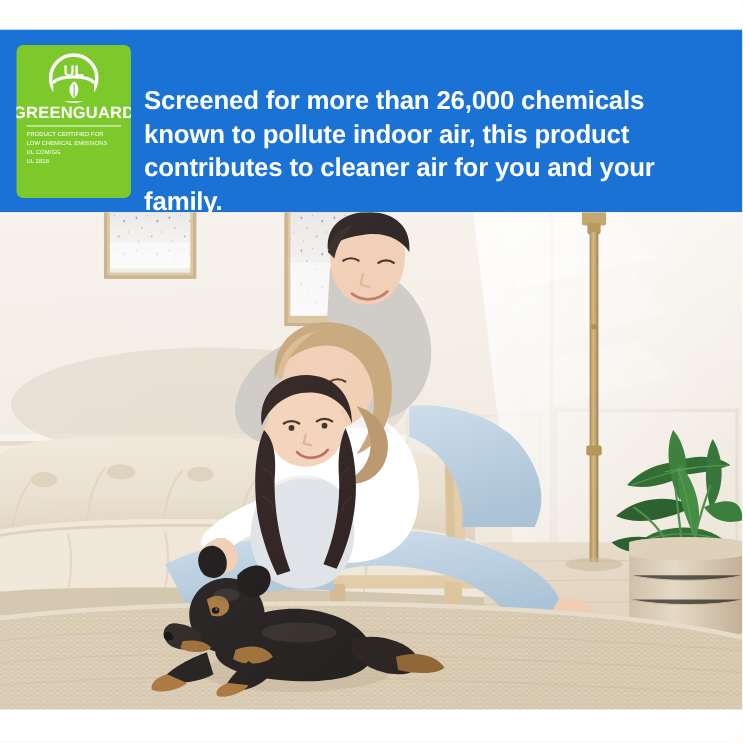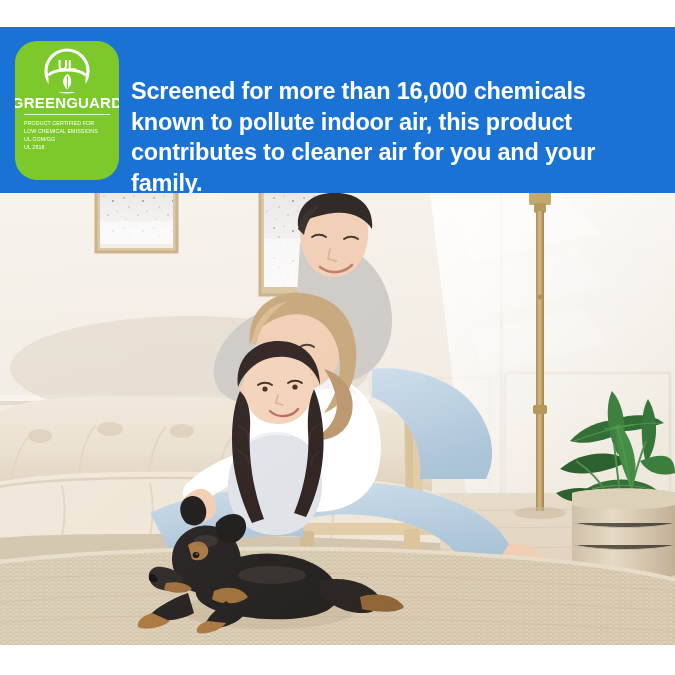--- a/index.html
+++ b/index.html
@@ -36,21 +36,21 @@
   }
 
   
   .badge {
     position: absolute;
     left: 15px;
     top: 41px;
     width: 104px;
     height: 139px;
     background: #7dc92b;
-    border-radius: 22px;
+    border-radius: 6px;
     overflow: hidden;
     display: flex;
     flex-direction: column;
     align-items: center;
     box-sizing: border-box;
   }
   .badge-mark {
     width: 46px;
     height: 46px;
     margin-top: 7px;
@@ -121,21 +121,21 @@
   }
   .photo svg { display: block; }
 </style>
 </head>
 <body>
 
 <div id="page">
 
   <div class="banner">
 
-    <div class="headline">Screened for more than 16,000 chemicals known to pollute indoor air, this product contributes to cleaner air for you and your family.</div>
+    <div class="headline">Screened for more than 26,000 chemicals known to pollute indoor air, this product contributes to cleaner air for you and your family.</div>
   </div>
 
   <div class="badge">
 
     <div class="badge-mark">
       <svg viewBox="0 0 46 46" width="46" height="46" aria-hidden="true">
         <circle cx="23" cy="23" r="21" fill="none" stroke="#ffffff" stroke-width="3.2"></circle>
         <path d="M4.5 26.5 C11 19.5, 35 19.5, 41.5 26.5 L41.5 44 L4.5 44 Z" fill="#7dc92b"></path>
         <path d="M4.2 27.2 C11 20.2, 35 20.2, 41.8 27.2" fill="none" stroke="#ffffff" stroke-width="3"></path>
         <text x="23" y="21.5" text-anchor="middle" font-family="Liberation Sans, sans-serif" font-size="14" font-weight="bold" fill="#ffffff">UL</text>

